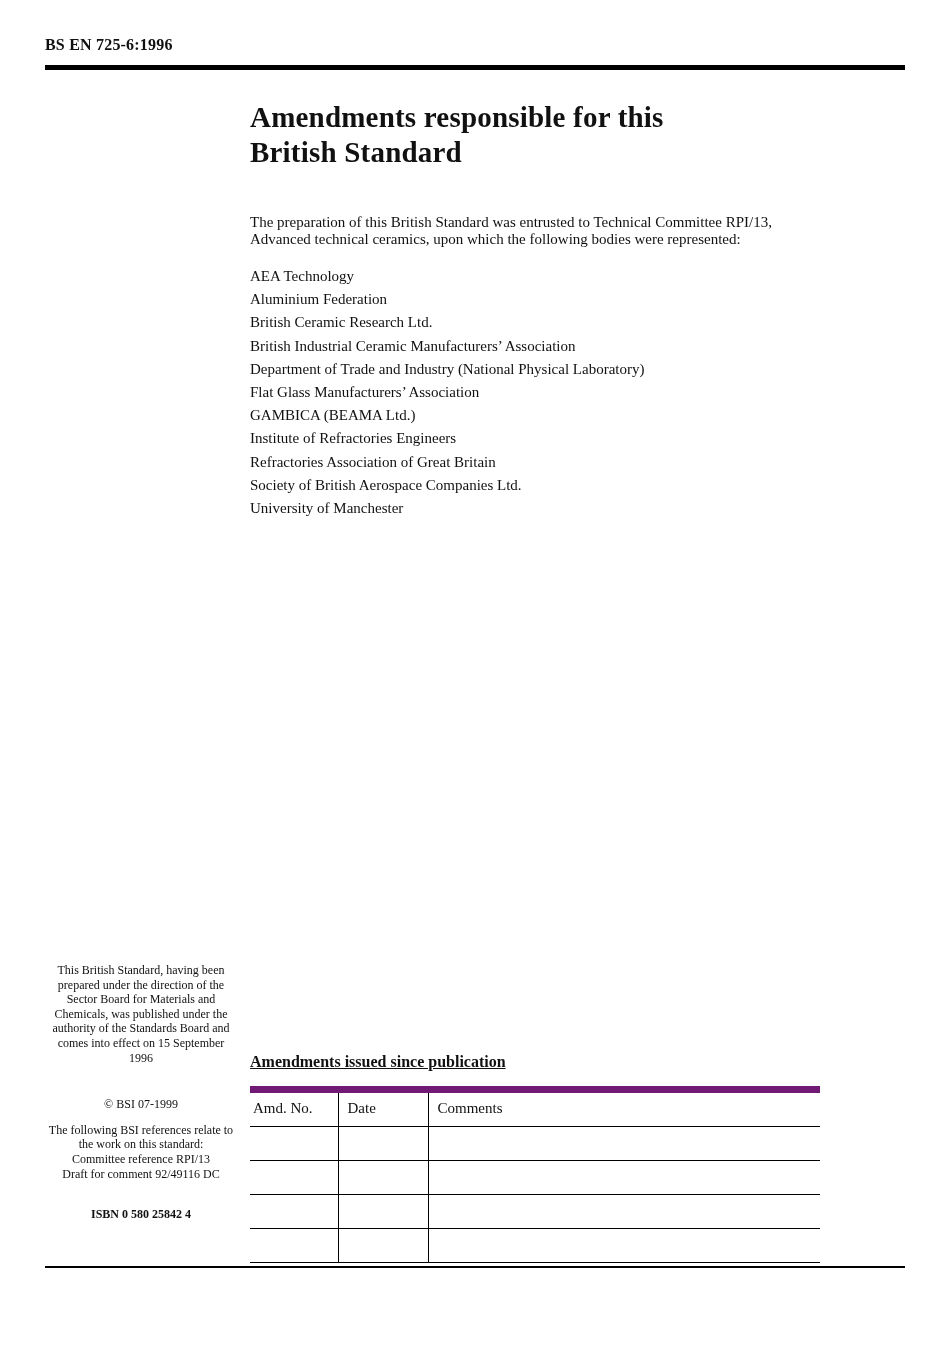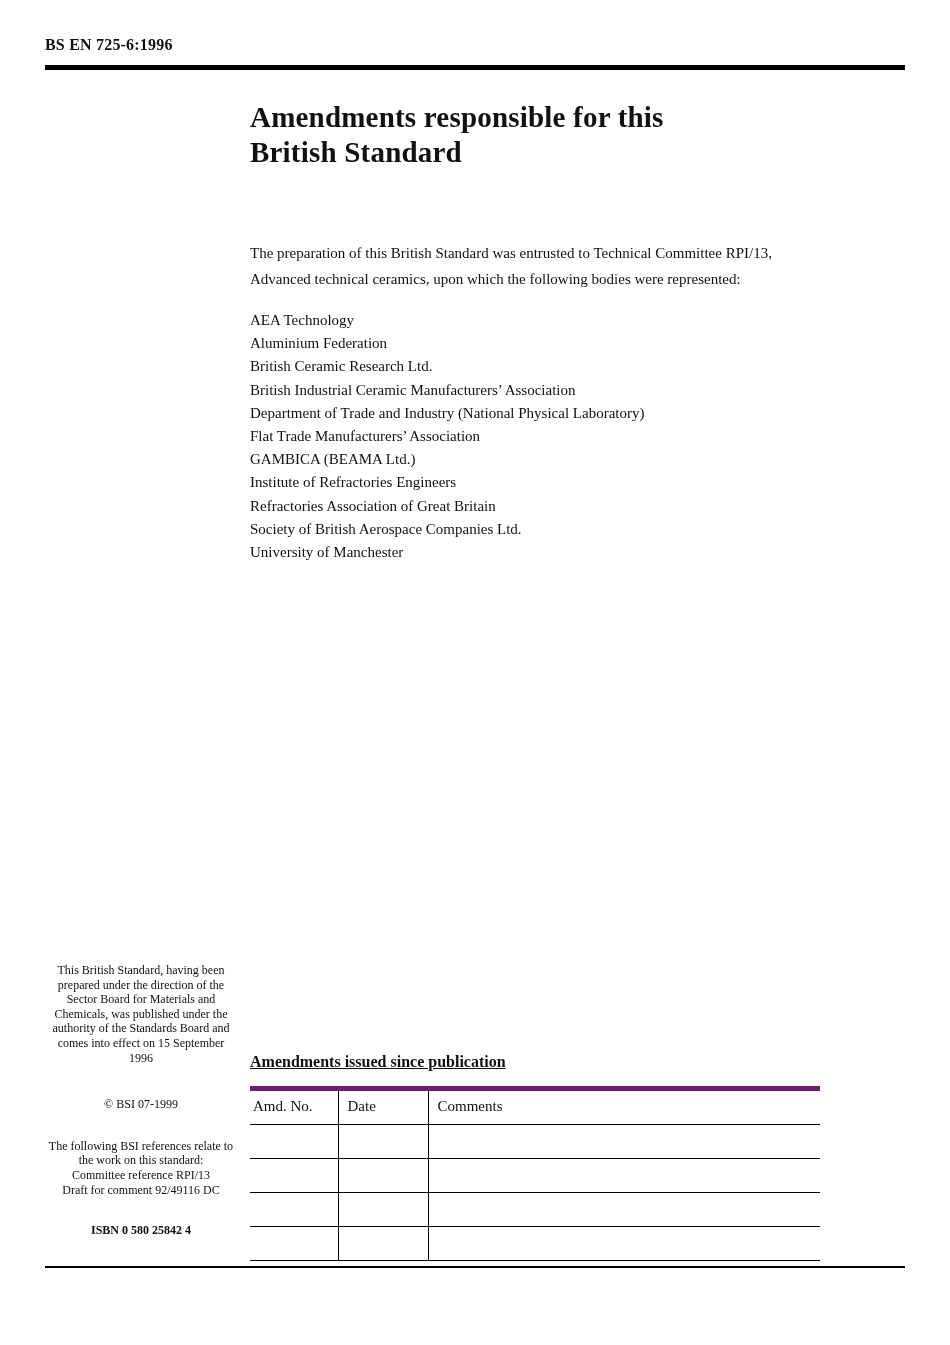--- a/index.html
+++ b/index.html
@@ -41,23 +41,23 @@
     top: 100px;
     width: 575px;
   }
   .page-title {
     font-size: 29px;
     line-height: 35px;
     font-weight: bold;
     letter-spacing: 0.2px;
   }
   .intro {
-    margin-top: 70px;
+    margin-top: 44px;
     font-size: 15px;
-    line-height: 26px;
+    line-height: 17px;
     width: 570px;
   }
   .bodies {
     margin-top: 17px;
     list-style: none;
   }
   .bodies li {
     font-size: 15px;
     line-height: 23.2px;
   }
@@ -66,21 +66,21 @@
   .sidebar {
     position: absolute;
     left: 45px;
     top: 963px;
     width: 192px;
     font-size: 12px;
     line-height: 14.6px;
     text-align: center;
   }
   .sidebar .copyright { margin-top: 32px; }
-  .sidebar .refs-block { margin-top: 27px; }
+  .sidebar .refs-block { margin-top: 11px; }
   .sidebar .isbn { margin-top: 26px; font-weight: bold; }
 
   
   .amendments {
     position: absolute;
     left: 250px;
     top: 1053px;
     width: 570px;
   }
   .amendments-heading {
@@ -91,21 +91,21 @@
   .amendments-table {
     margin-top: 15px;
     width: 570px;
     border-collapse: collapse;
     table-layout: fixed;
   }
   .amendments-table col.c1 { width: 88px; }
   .amendments-table col.c2 { width: 90px; }
   .amendments-table col.c3 { width: 392px; }
   .amendments-table tr { border-bottom: 1px solid #000; }
-  .amendments-table thead tr { border-top: 5px solid #701a75; }
+  .amendments-table thead tr { border-top: 7px solid #701a75; }
   .amendments-table th {
     font-weight: normal;
     font-size: 15px;
     text-align: left;
     padding: 7px 8px 9px 3px;
     vertical-align: top;
   }
   .amendments-table td {
     height: 34px;
     padding: 0;
@@ -140,21 +140,21 @@
     </h1>
 
     <p class="intro">The preparation of this British Standard was entrusted to Technical Committee RPI/13, Advanced technical ceramics, upon which the following bodies were represented:</p>
 
     <ul class="bodies">
       <li>AEA Technology</li>
       <li>Aluminium Federation</li>
       <li>British Ceramic Research Ltd.</li>
       <li>British Industrial Ceramic Manufacturers’ Association</li>
       <li>Department of Trade and Industry (National Physical Laboratory)</li>
-      <li>Flat Trade Manufacturers’ Association</li>
+      <li>Flat Glass Manufacturers’ Association</li>
       <li>GAMBICA (BEAMA Ltd.)</li>
       <li>Institute of Refractories Engineers</li>
       <li>Refractories Association of Great Britain</li>
       <li>Society of British Aerospace Companies Ltd.</li>
       <li>University of Manchester</li>
     </ul>
   </div>
 
   <div class="sidebar">
     <p class="pub-note">This British Standard, having been prepared under the direction of the Sector Board for Materials and Chemicals, was published under the authority of the Standards Board and comes into effect on 15 September 1996</p>

